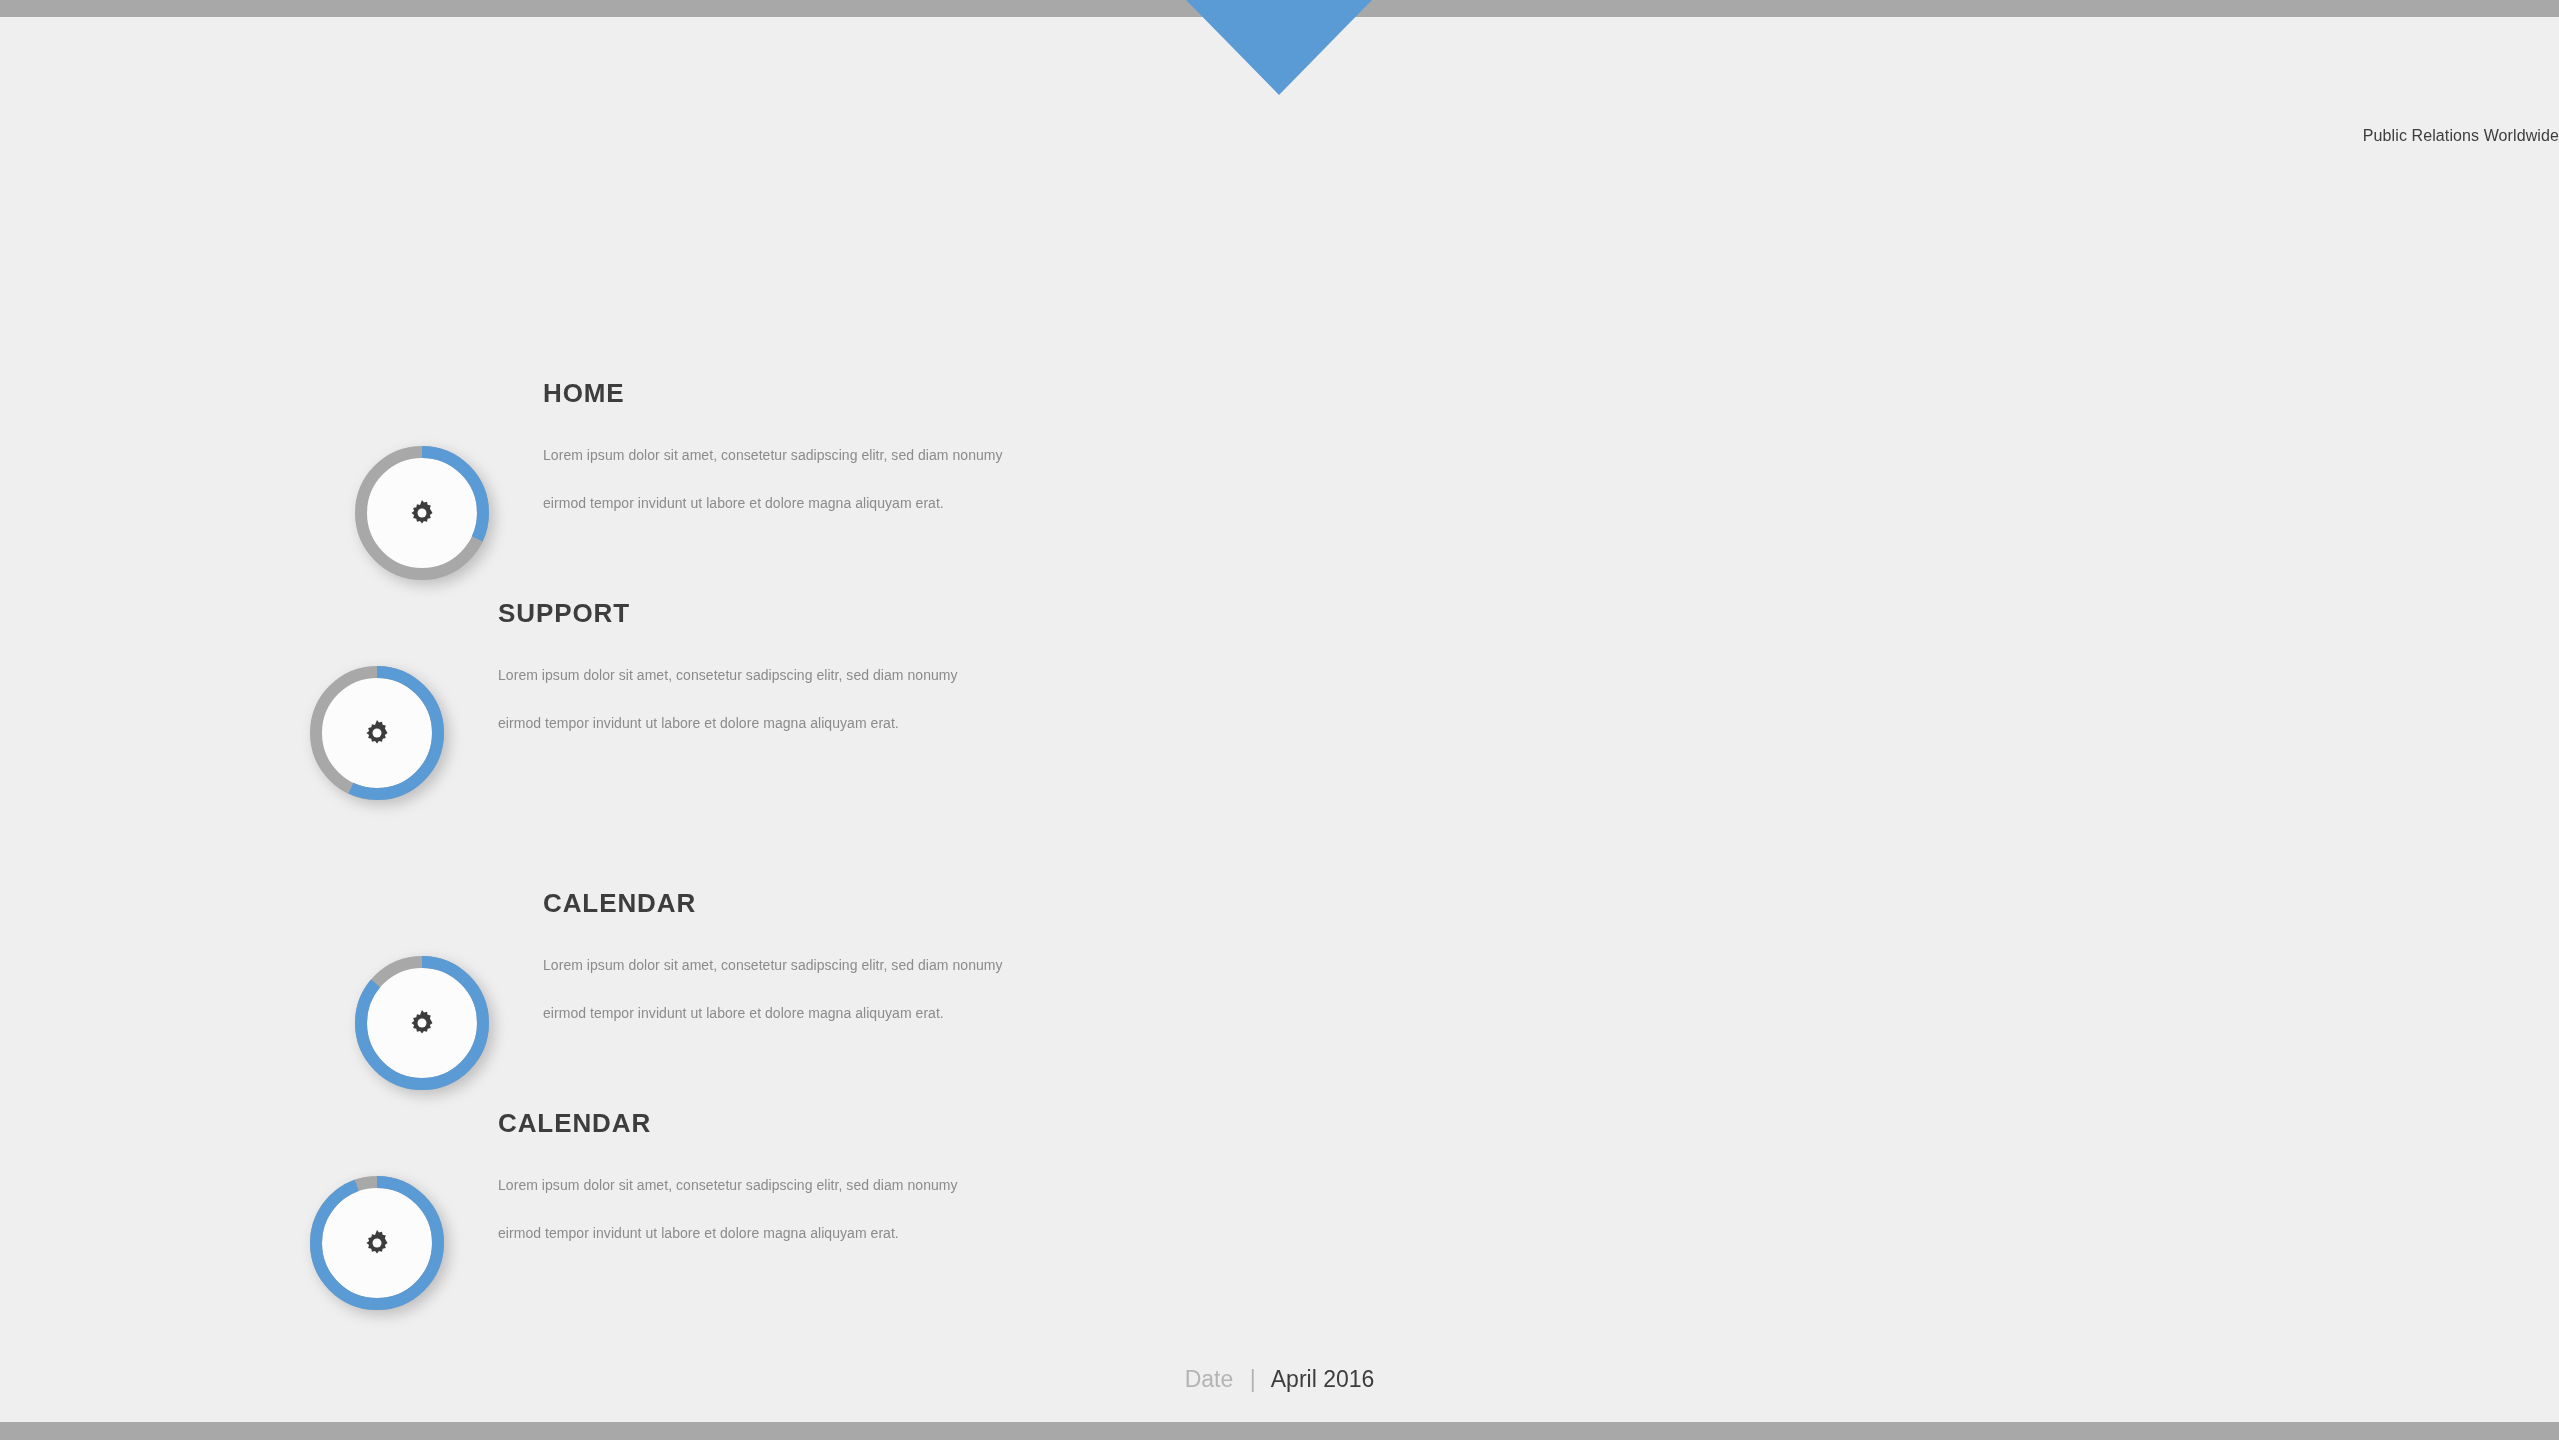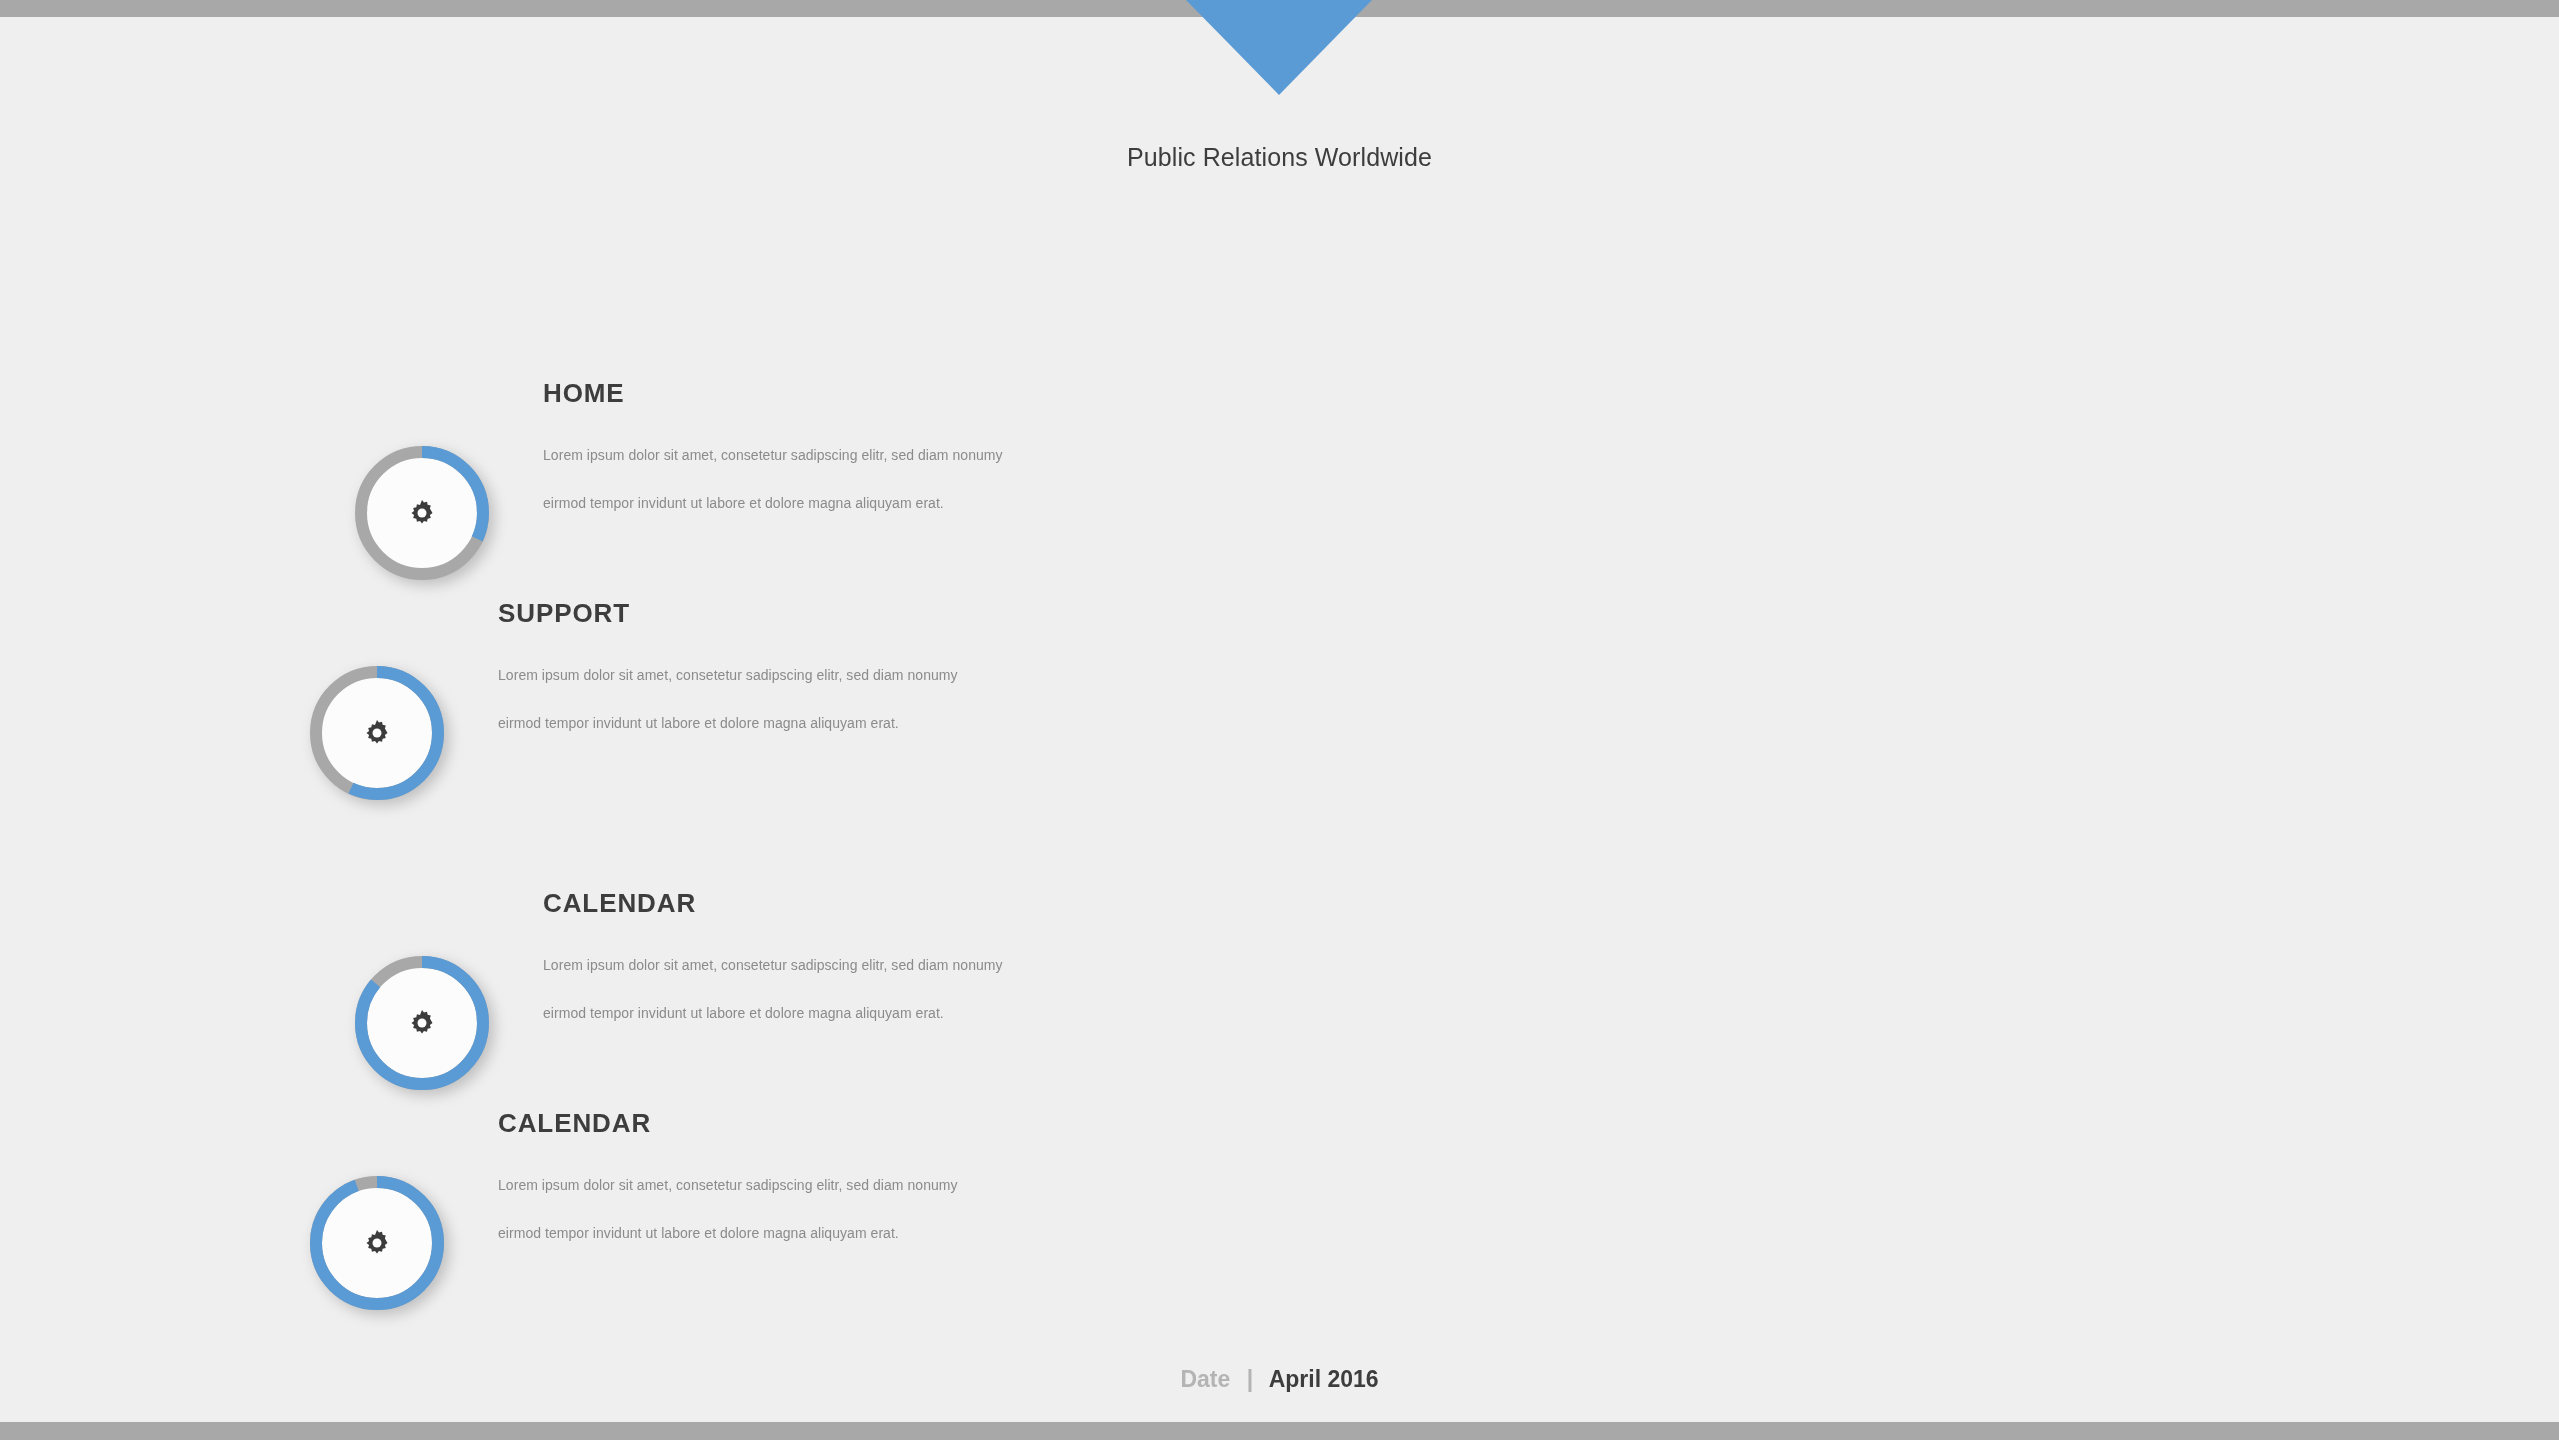--- a/index.html
+++ b/index.html
@@ -35,25 +35,25 @@
     height: 0;
     border-left: 93px solid transparent;
     border-right: 93px solid transparent;
     border-top: 95px solid #5b9bd5;
     z-index: 3;
   }
 
   
   .header-title {
     position: absolute;
-    top: 143px;
-    left: 0;
-    width: 100%;
-    text-align: center;
-    font-size: 25px;
+    top: 127px;
+    left: 0;
+    width: 100%;
+    text-align: right;
+    font-size: 16px;
     color: #3d3d3d;
     letter-spacing: 0.1px;
     z-index: 2;
   }
 
   
   .grid {
     position: absolute;
     top: 380px;
     left: 0;
@@ -123,21 +123,20 @@
 
   
   .footer {
     position: absolute;
     top: 1366px;
     left: 0;
     width: 100%;
     text-align: center;
     font-size: 23px;
     z-index: 2;
-    font-weight: bold;
   }
   .footer-label { color: #b4b4b4; }
   .footer-sep   { color: #b4b4b4; margin: 0 10px; }
   .footer-value { color: #3d3d3d; }
 </style>
 </head>
 <body>
 
 <div class="rail rail-top"></div>
 

